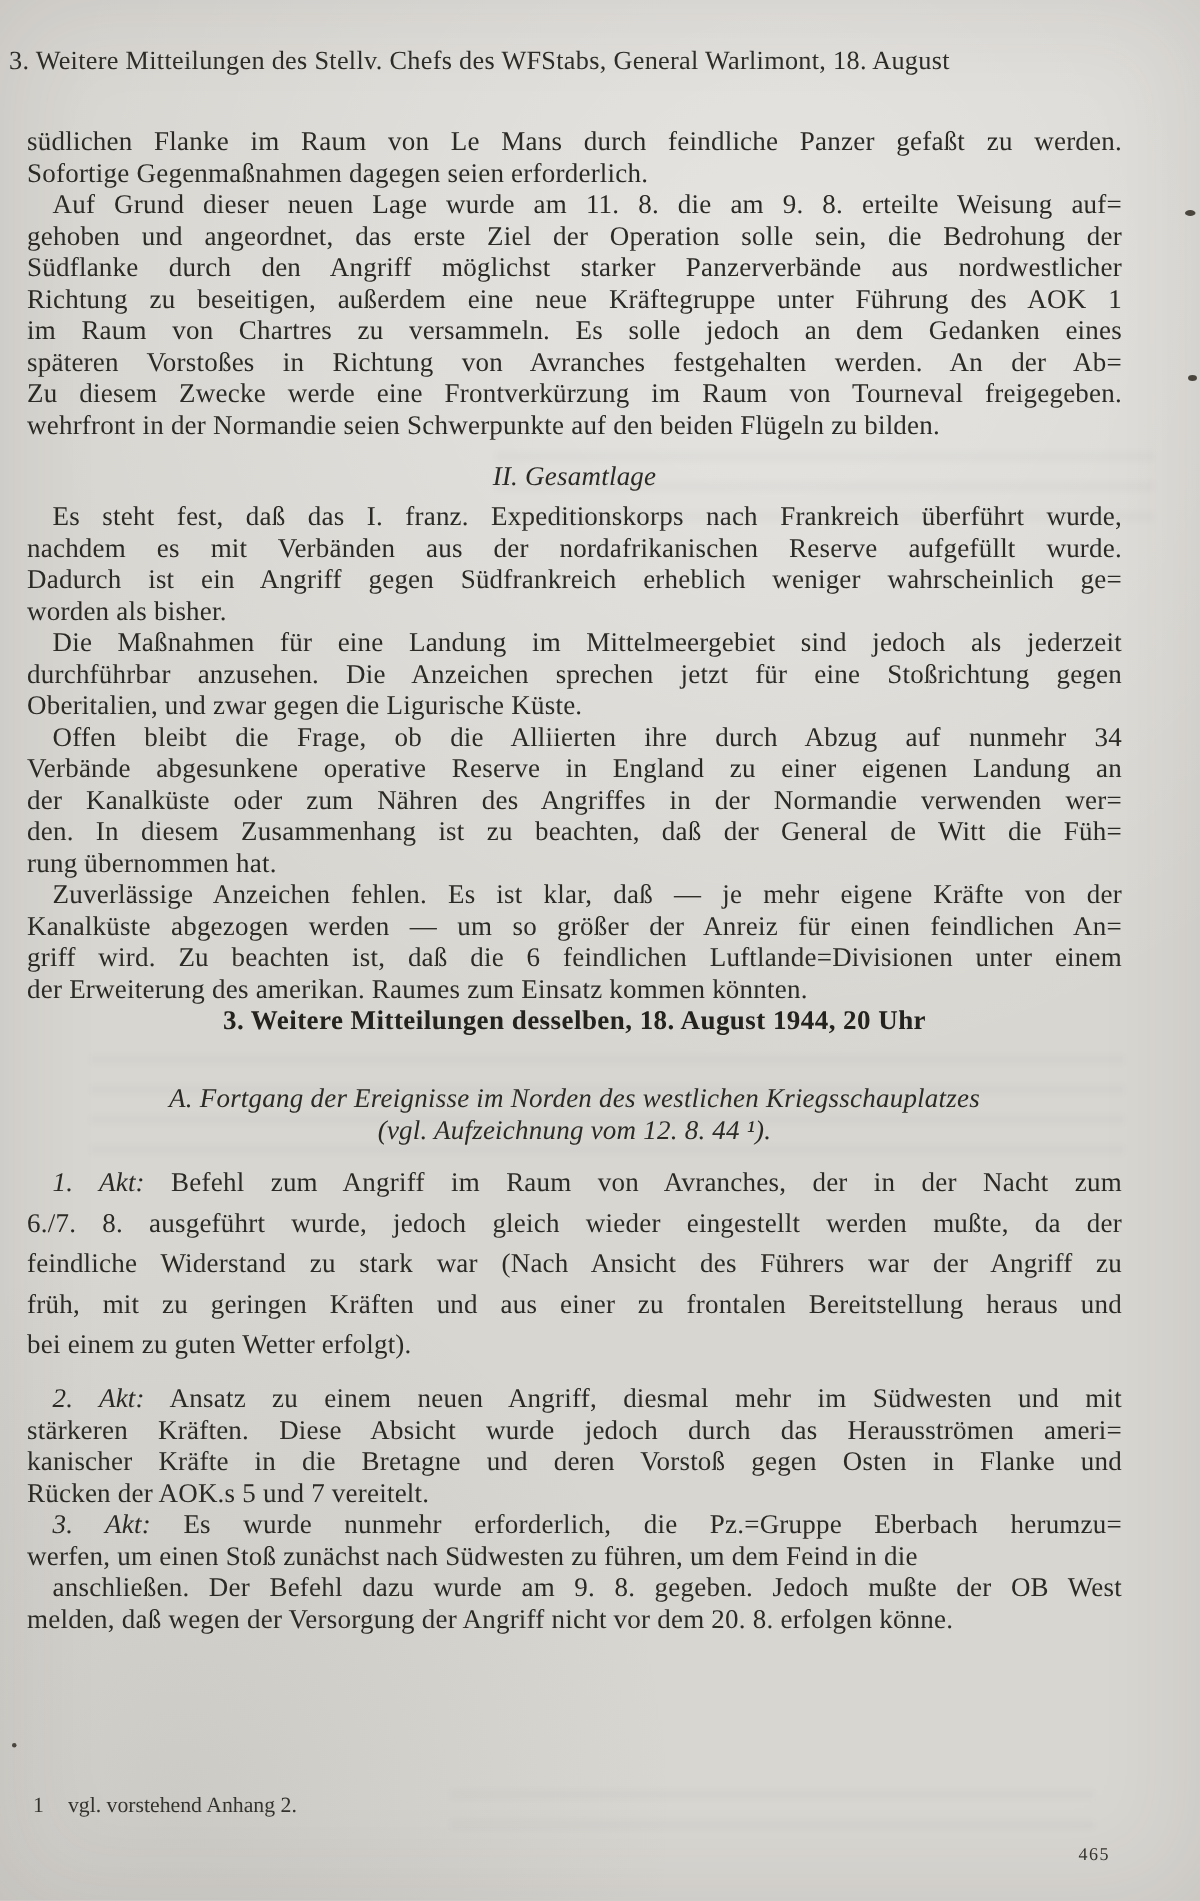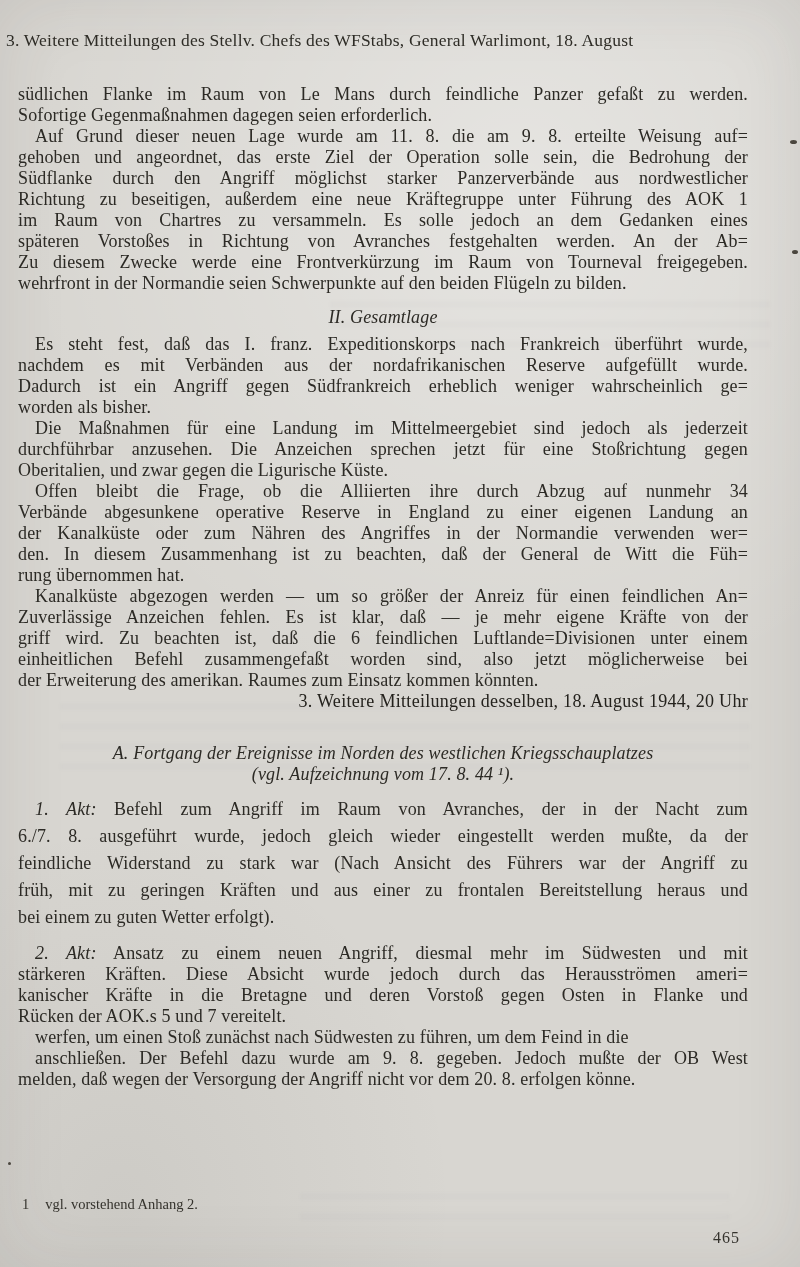--- a/index.html
+++ b/index.html
@@ -84,22 +84,22 @@
   .paragraph.indent .line:first-child {
     padding-left: 17px;
   }
   .lead { font-style: italic; }
 
   .heading_italic {
     font-style: italic;
     text-align: center;
   }
   .heading_bold {
-    font-weight: normal;
-    text-align: right;
+    font-weight: bold;
+    text-align: center;
     letter-spacing: 0.3px;
     color: #24221d;
   }
   
   #body-blocks > .block:nth-child(3) { margin: 13px 0 6px; }
   
   #body-blocks > .block:nth-child(9) { margin: 31px 0 0; }
   
   #body-blocks > .block:nth-child(10) { margin: 14px 0 0; }
   #body-blocks > .block:nth-child(10) .line + .line { margin-top: 6px; }
@@ -112,21 +112,21 @@
     top: 1196px;
     font-size: 14.5px;
     color: #34322c;
   }
   .footnote .marker { margin-right: 16px; }
 
   .page-number {
     position: absolute;
     right: 60px;
     top: 1229px;
-    font-size: 16px;
+    font-size: 12px;
     color: #35332d;
     letter-spacing: 1px;
   }
 </style>
 </head>
 <body>
 
 <div class="sheet">
 
   <div class="ghost g1"></div>
@@ -168,47 +168,47 @@
         <div class="line">Oberitalien, und zwar gegen die Ligurische Küste.</div>
       </div>
       <div class="block paragraph indent">
         <div class="line">Offen bleibt die Frage, ob die Alliierten ihre durch Abzug auf nunmehr 34</div>
         <div class="line">Verbände abgesunkene operative Reserve in England zu einer eigenen Landung an</div>
         <div class="line">der Kanalküste oder zum Nähren des Angriffes in der Normandie verwenden wer=</div>
         <div class="line">den. In diesem Zusammenhang ist zu beachten, daß der General de Witt die Füh=</div>
         <div class="line">rung übernommen hat.</div>
       </div>
       <div class="block paragraph indent">
+        <div class="line">Zuverlässige Anzeichen fehlen. Es ist klar, daß — je mehr eigene Kräfte von der</div>
         <div class="line">Kanalküste abgezogen werden — um so größer der Anreiz für einen feindlichen An=</div>
-        <div class="line">Zuverlässige Anzeichen fehlen. Es ist klar, daß — je mehr eigene Kräfte von der</div>
         <div class="line">griff wird. Zu beachten ist, daß die 6 feindlichen Luftlande=Divisionen unter einem</div>
-        <div class="line">einheitlichen Befehl zusammengefaßt worden sind, also jetzt möglicherweise bei</div>
         <div class="line">der Erweiterung des amerikan. Raumes zum Einsatz kommen könnten.</div>
       </div>
       <div class="block heading_bold">
         <div class="line">3. Weitere Mitteilungen desselben, 18. August 1944, 20 Uhr</div>
       </div>
       <div class="block heading_italic">
         <div class="line">A. Fortgang der Ereignisse im Norden des westlichen Kriegsschauplatzes</div>
-        <div class="line">(vgl. Aufzeichnung vom 17. 8. 44 ¹).</div>
+        <div class="line">(vgl. Aufzeichnung vom 12. 8. 44 ¹).</div>
       </div>
       <div class="block paragraph indent">
         <div class="line"><i class="lead">1. Akt:</i> Befehl zum Angriff im Raum von Avranches, der in der Nacht zum</div>
         <div class="line">6./7. 8. ausgeführt wurde, jedoch gleich wieder eingestellt werden mußte, da der</div>
         <div class="line">feindliche Widerstand zu stark war (Nach Ansicht des Führers war der Angriff zu</div>
         <div class="line">früh, mit zu geringen Kräften und aus einer zu frontalen Bereitstellung heraus und</div>
         <div class="line">bei einem zu guten Wetter erfolgt).</div>
       </div>
       <div class="block paragraph indent">
         <div class="line"><i class="lead">2. Akt:</i> Ansatz zu einem neuen Angriff, diesmal mehr im Südwesten und mit</div>
         <div class="line">stärkeren Kräften. Diese Absicht wurde jedoch durch das Herausströmen ameri=</div>
         <div class="line">kanischer Kräfte in die Bretagne und deren Vorstoß gegen Osten in Flanke und</div>
         <div class="line">Rücken der AOK.s 5 und 7 vereitelt.</div>
       </div>
       <div class="block paragraph indent">
+        <div class="line"><i class="lead">3. Akt:</i> Es wurde nunmehr erforderlich, die Pz.=Gruppe Eberbach herumzu=</div>
         <div class="line">werfen, um einen Stoß zunächst nach Südwesten zu führen, um dem Feind in die</div>
       </div>
       <div class="block paragraph indent">
         <div class="line">anschließen. Der Befehl dazu wurde am 9. 8. gegeben. Jedoch mußte der OB West</div>
         <div class="line">melden, daß wegen der Versorgung der Angriff nicht vor dem 20. 8. erfolgen könne.</div>
       </div>
     </div>
 
   <div class="footnote">
     <span class="marker">1</span><span>vgl. vorstehend Anhang 2.</span>

